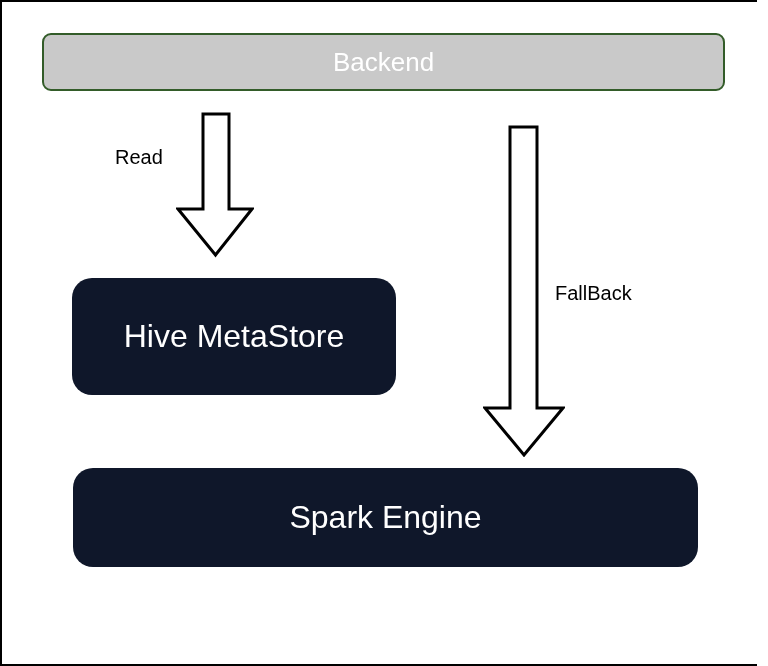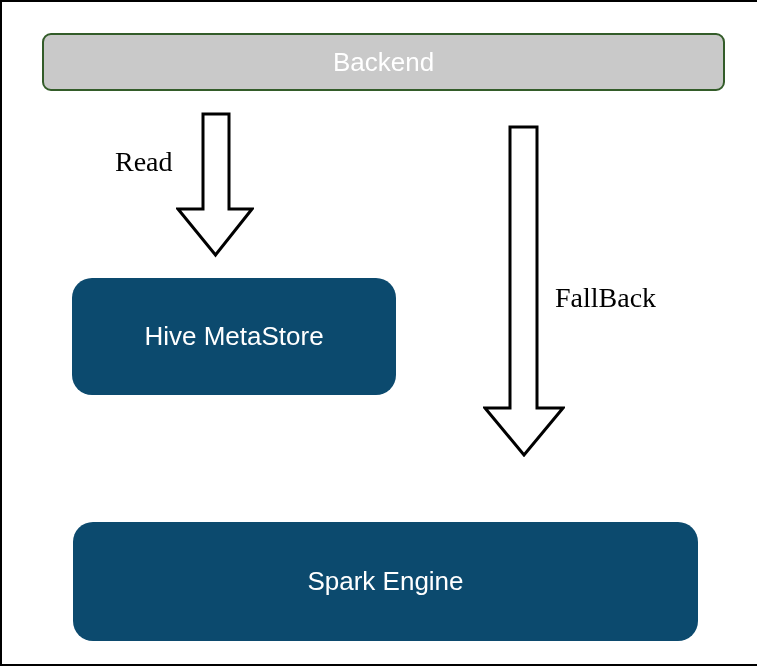--- a/index.html
+++ b/index.html
@@ -33,49 +33,48 @@
   }
   .node-backend {
     left: 42px; top: 33px;
     width: 683px; height: 58px;
     background: #c9c9c9;
     border: 2px solid #335c29;
     border-radius: 9px;
     font-size: 26px;
   }
   .node-blue {
-    background: #0c4a6e;
+    background: #0f172a;
     border-radius: 20px;
-    font-size: 26px;
+    font-size: 32px;
   }
   .node-hive {
     left: 72px; top: 278px;
     width: 324px; height: 117px;
   }
   .node-spark {
-    left: 73px; top: 522px;
-    width: 625px; height: 119px;
+    left: 73px; top: 468px;
+    width: 625px; height: 99px;
   }
   .arrow {
     position: absolute;
   }
   .arrow-read {
     left: 176px; top: 112px;
     width: 78px; height: 146px;
   }
   .arrow-fallback {
     left: 483px; top: 125px;
     width: 82px; height: 332px;
   }
   .edge-label {
     position: absolute;
     color: #000000;
-    font-size: 28px;
+    font-size: 20px;
     white-space: nowrap;
-    font-family: Liberation Serif, serif;
   }
   .label-read {
     left: 115px; top: 146px;
   }
   .label-fallback {
     left: 555px; top: 276px; margin-top: 6px;
   }
 </style>
 </head>
 <body>

